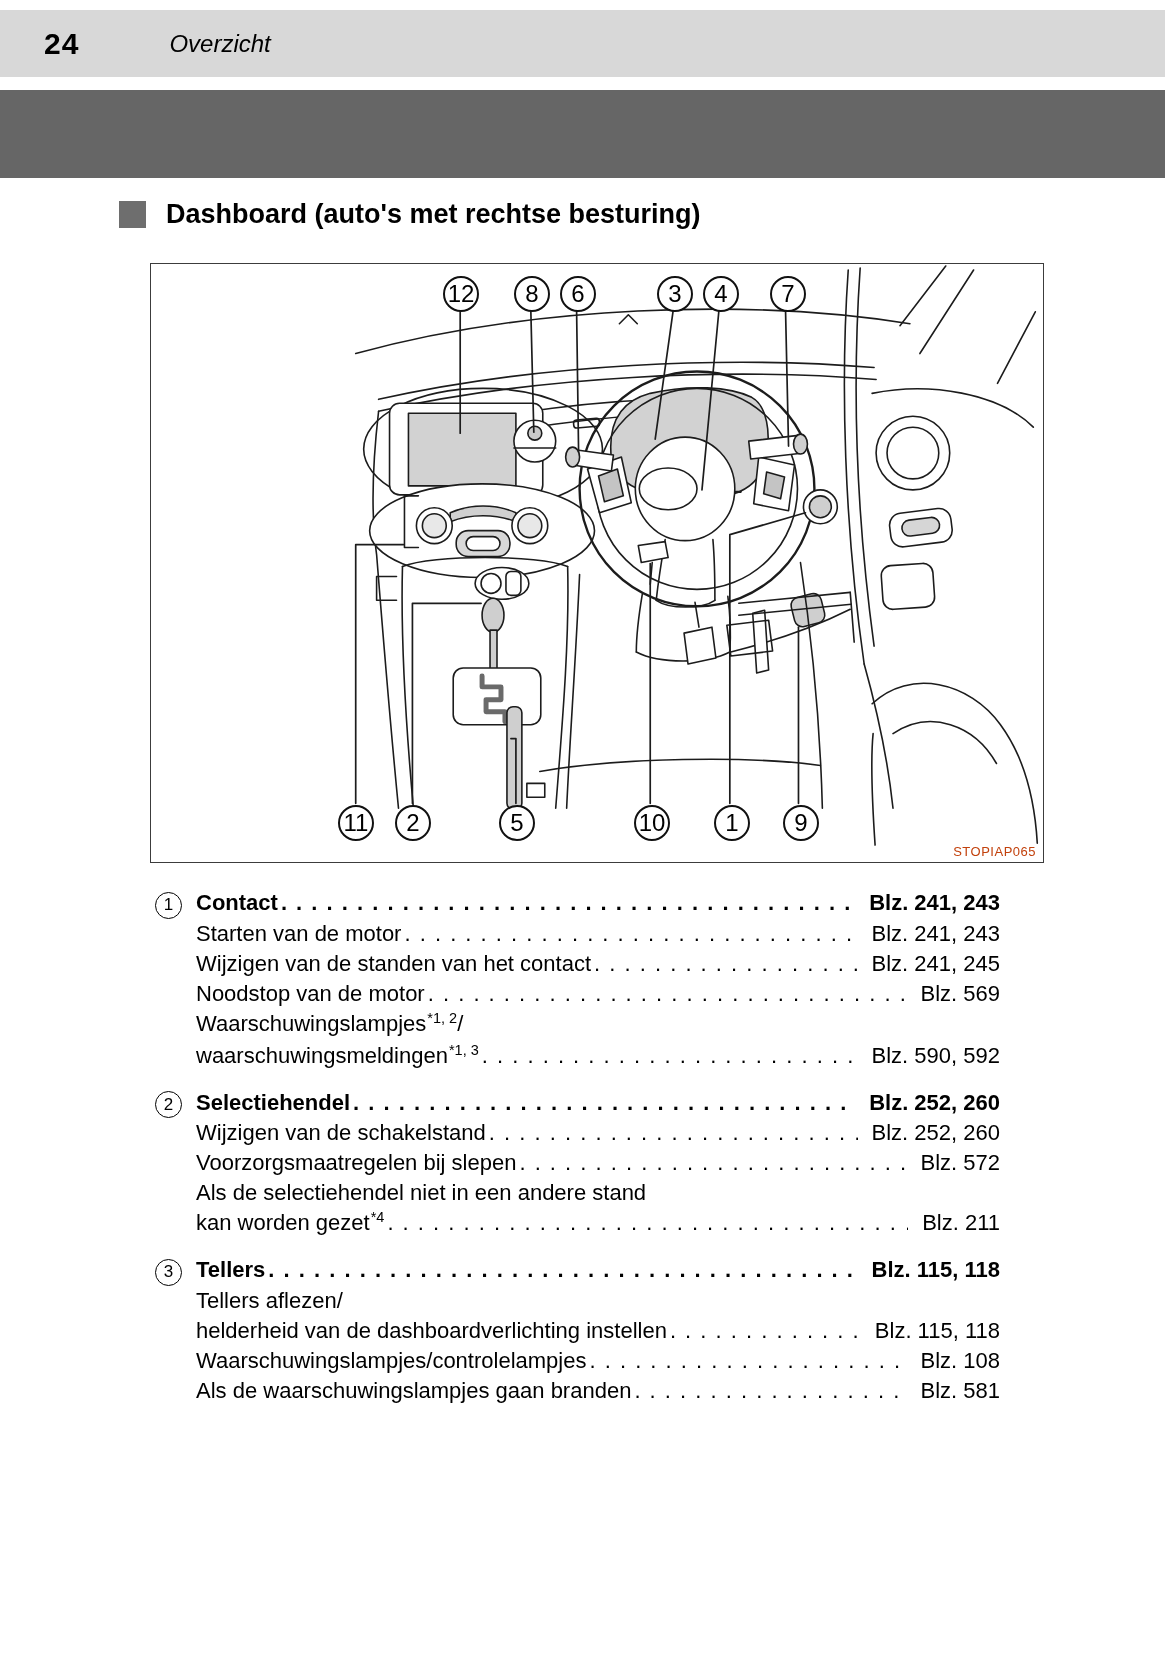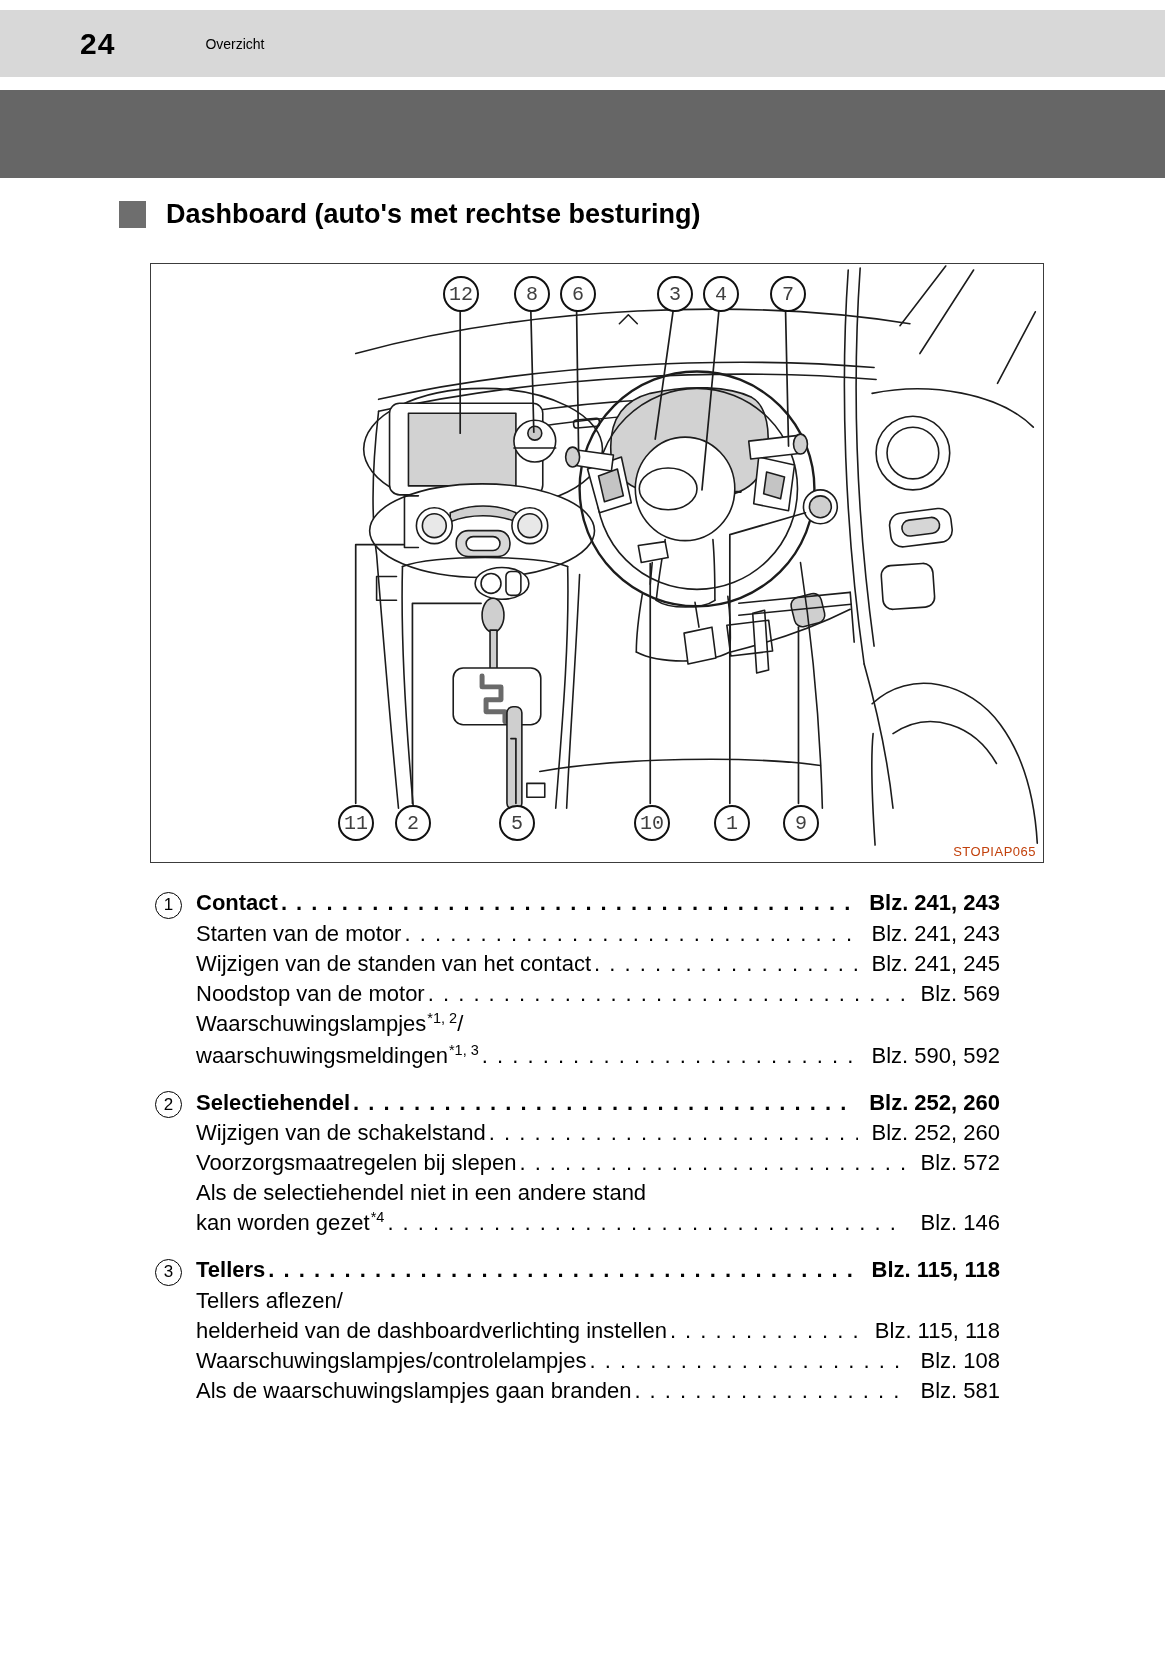--- a/index.html
+++ b/index.html
@@ -5,22 +5,22 @@
   html,body{margin:0;padding:0;}
   body{
     width:1165px;height:1653px;position:relative;background:#fff;
     font-family:"Liberation Sans", sans-serif;color:#000;overflow:hidden;
   }
   
   .topbar{
     position:absolute;left:0;top:10px;width:1165px;height:67px;
     background:#d8d8d8;display:flex;align-items:center;
   }
-  .pagenum{font-size:30px;font-weight:bold;margin-left:80px;letter-spacing:1px;}
-  .chapter{font-size:14px;margin-left:90px;}
+  .pagenum{font-size:30px;font-weight:bold;margin-left:44px;letter-spacing:1px;}
+  .chapter{font-size:24px;margin-left:90px;font-style:italic;}
   .banner{
     position:absolute;left:0;top:90px;width:1165px;height:88px;background:#666666;
   }
   
   .heading{
     position:absolute;left:119px;top:199px;display:flex;align-items:center;
   }
   .heading .sq{width:27px;height:27px;background:#6e6e6e;flex:0 0 auto;}
   .heading .ht{font-size:27px;font-weight:bold;margin-left:20px;white-space:nowrap;}
   
@@ -29,21 +29,21 @@
     border:1.5px solid #3c3c3c;background:#fff;box-sizing:border-box;
   }
   .figure svg{position:absolute;left:0;top:0;}
   .figcode{
     position:absolute;right:7px;bottom:3px;font-size:13px;color:#c2410c;letter-spacing:.5px;
   }
   .co{
     position:absolute;width:36px;height:36px;box-sizing:border-box;
     border:2.2px solid #111;border-radius:50%;background:#fff;
     display:flex;align-items:center;justify-content:center;
-    font-size:20px;color:#404040;font-family:Liberation Mono, monospace;
+    font-size:24px;color:#000000;
   }
   
   .toc{position:absolute;left:155px;top:888px;width:845px;font-size:22px;line-height:30px;}
   .sec{margin-bottom:15px;}
   .row{display:flex;align-items:baseline;padding-left:41px;}
   .row.head{padding-left:0;font-weight:bold;}
   .tnum{
     width:27px;height:27px;box-sizing:border-box;border:1.7px solid #000;border-radius:50%;
     display:inline-flex;align-items:center;justify-content:center;
     font-size:17px;font-weight:normal;flex:0 0 auto;margin-right:14px;
@@ -266,21 +266,21 @@
       <span class="dots"></span>
       <span class="pg">Blz. 572</span>
     </div>
     <div class="row">
       <span class="t">Als de selectiehendel niet in een andere stand</span>
     </div>
     <div class="row">
       <span class="t">kan worden gezet</span>
       <span class="sup">*4</span>
       <span class="dots"></span>
-      <span class="pg">Blz. 146</span>
+      <span class="pg">Blz. 211</span>
     </div>
   </div>
 
   <div class="sec">
     <div class="row head">
       <span class="tnum">3</span>
       <span class="t">Tellers</span>
       <span class="dots"></span>
       <span class="pg">Blz. 115, 118</span>
     </div>

